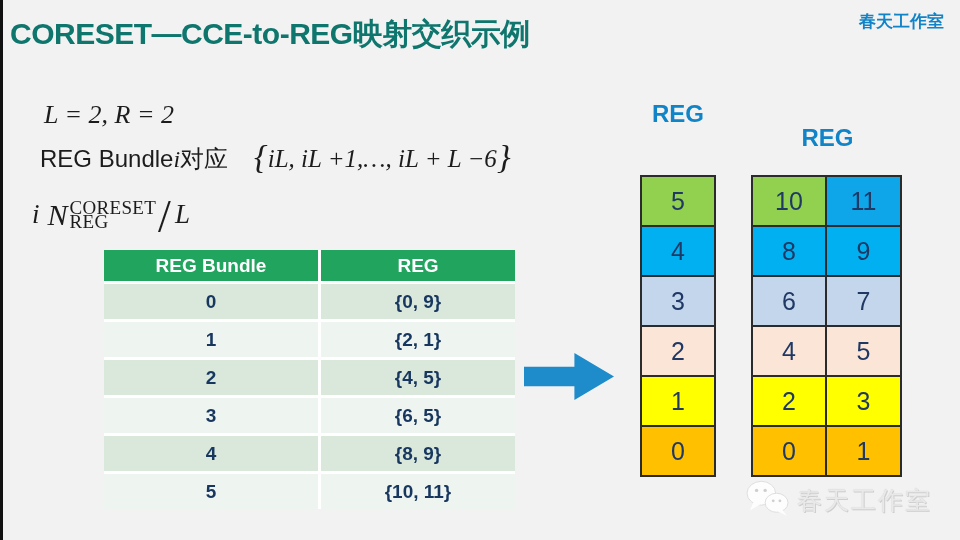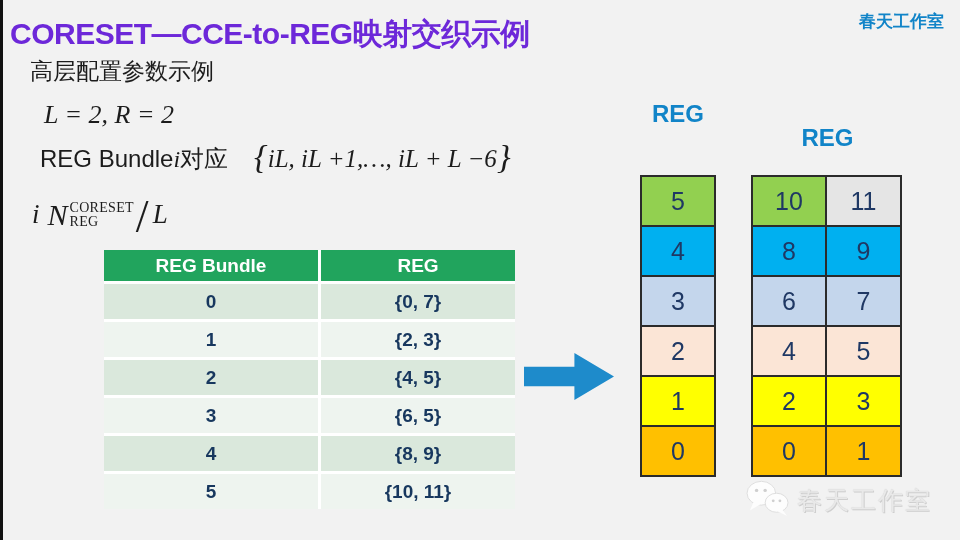--- a/index.html
+++ b/index.html
@@ -3,21 +3,21 @@
 <meta charset="utf-8">
 <style>
   html,body{margin:0;padding:0;background:#888;}
   .slide{
     position:relative;width:960px;height:540px;overflow:hidden;
     background:#F2F2F2;font-family:"Liberation Sans",sans-serif;
   }
   .edge-bar{position:absolute;left:0;top:0;width:3px;height:540px;background:#111;}
   .title{
     position:absolute;left:10px;top:14px;font-size:30px;font-weight:bold;
-    color:#6d28d9;letter-spacing:-0.5px;white-space:nowrap;
+    color:#0f766e;letter-spacing:-0.5px;white-space:nowrap;
   }
   .brand-top{
     position:absolute;right:16px;top:10px;font-size:17px;font-weight:bold;color:#1184C8;
   }
   .subtitle{position:absolute;left:30px;top:56px;font-size:23px;color:#1c1c1c;}
 
   
   .math{color:#1c1c1c;}
   .math-line1{
     position:absolute;left:44px;top:100px;
@@ -30,21 +30,21 @@
   .m-var{font-family:"Liberation Serif",serif;font-style:italic;}
   .math-line2 .set-wrap{margin-left:26px;display:flex;align-items:center;
     font-family:"Liberation Serif",serif;font-style:italic;font-size:25px;}
   .brace{font-size:34px;font-weight:400;transform:translateY(-2px);}
   .math-line3{
     position:absolute;left:32px;top:188px;display:flex;align-items:center;
     font-family:"Liberation Serif",serif;font-size:27px;
   }
   .nstack{display:inline-flex;align-items:center;margin-left:8px;}
   .nvar{font-style:italic;font-size:30px;}
-  .scripts{display:inline-flex;flex-direction:column;font-size:14px;line-height:14px;
+  .scripts{display:inline-flex;flex-direction:column;font-size:19px;line-height:14px;
     margin-left:2px;letter-spacing:0.3px;}
   .big-slash{font-size:46px;font-weight:400;margin:0 4px 0 2px;transform:translateY(2px);}
 
   
   .map-table{
     position:absolute;left:104px;top:250px;width:411px;
     display:grid;grid-template-columns:214px 194px;gap:3px;background:#FFFFFF;
   }
   .map-cell{display:flex;align-items:center;justify-content:center;
     font-size:19px;font-weight:bold;}
@@ -92,21 +92,20 @@
   }
 </style>
 </head>
 <body>
 
 <div class="slide">
   <div class="edge-bar"></div>
 
   <div class="title">CORESET—CCE-to-REG映射交织示例</div>
   <div class="brand-top">春天工作室</div>
-  <div class="subtitle">高层配置参数示例</div>
 
   <div class="math math-line1">L = 2, R = 2</div>
 
   <div class="math math-line2">
     <span>REG Bundle </span>
     <span class="m-var">i</span>
     <span>对应</span>
     <span class="set-wrap">
       <span class="brace">{</span>
       <span>iL, iL +1,…, iL + L −6</span>
@@ -125,24 +124,24 @@
     </span>
     <span class="big-slash">/</span>
     <span class="m-var">L</span>
   </div>
 
   <div class="map-table">
     <div class="map-cell map-head">REG Bundle</div>
     <div class="map-cell map-head">REG</div>
 
     <div class="map-cell map-data row-even">0</div>
-    <div class="map-cell map-data row-even">{0, 7}</div>
+    <div class="map-cell map-data row-even">{0, 9}</div>
 
     <div class="map-cell map-data row-odd">1</div>
-    <div class="map-cell map-data row-odd">{2, 3}</div>
+    <div class="map-cell map-data row-odd">{2, 1}</div>
 
     <div class="map-cell map-data row-even">2</div>
     <div class="map-cell map-data row-even">{4, 5}</div>
 
     <div class="map-cell map-data row-odd">3</div>
     <div class="map-cell map-data row-odd">{6, 5}</div>
 
     <div class="map-cell map-data row-even">4</div>
     <div class="map-cell map-data row-even">{8, 9}</div>
 
@@ -161,21 +160,21 @@
     <div class="ic" style="background-color: rgb(146, 208, 80);">5</div>
     <div class="ic" style="background-color: rgb(0, 176, 240);">4</div>
     <div class="ic" style="background-color: rgb(196, 214, 236);">3</div>
     <div class="ic" style="background-color: rgb(251, 229, 214);">2</div>
     <div class="ic" style="background-color: rgb(255, 255, 0);">1</div>
     <div class="ic" style="background-color: rgb(255, 192, 0);">0</div>
   </div>
 
   <div class="reg-grid">
     <div class="ic" style="background-color: rgb(146, 208, 80);">10</div>
-    <div class="ic" style="background-color: #e5e5e5;">11</div>
+    <div class="ic" style="background-color: #0ea5e9;">11</div>
     <div class="ic" style="background-color: rgb(0, 176, 240);">8</div>
     <div class="ic" style="background-color: rgb(0, 176, 240);">9</div>
     <div class="ic" style="background-color: rgb(196, 214, 236);">6</div>
     <div class="ic" style="background-color: rgb(196, 214, 236);">7</div>
     <div class="ic" style="background-color: rgb(251, 229, 214);">4</div>
     <div class="ic" style="background-color: rgb(251, 229, 214);">5</div>
     <div class="ic" style="background-color: rgb(255, 255, 0);">2</div>
     <div class="ic" style="background-color: rgb(255, 255, 0);">3</div>
     <div class="ic" style="background-color: rgb(255, 192, 0);">0</div>
     <div class="ic" style="background-color: rgb(255, 192, 0);">1</div>

